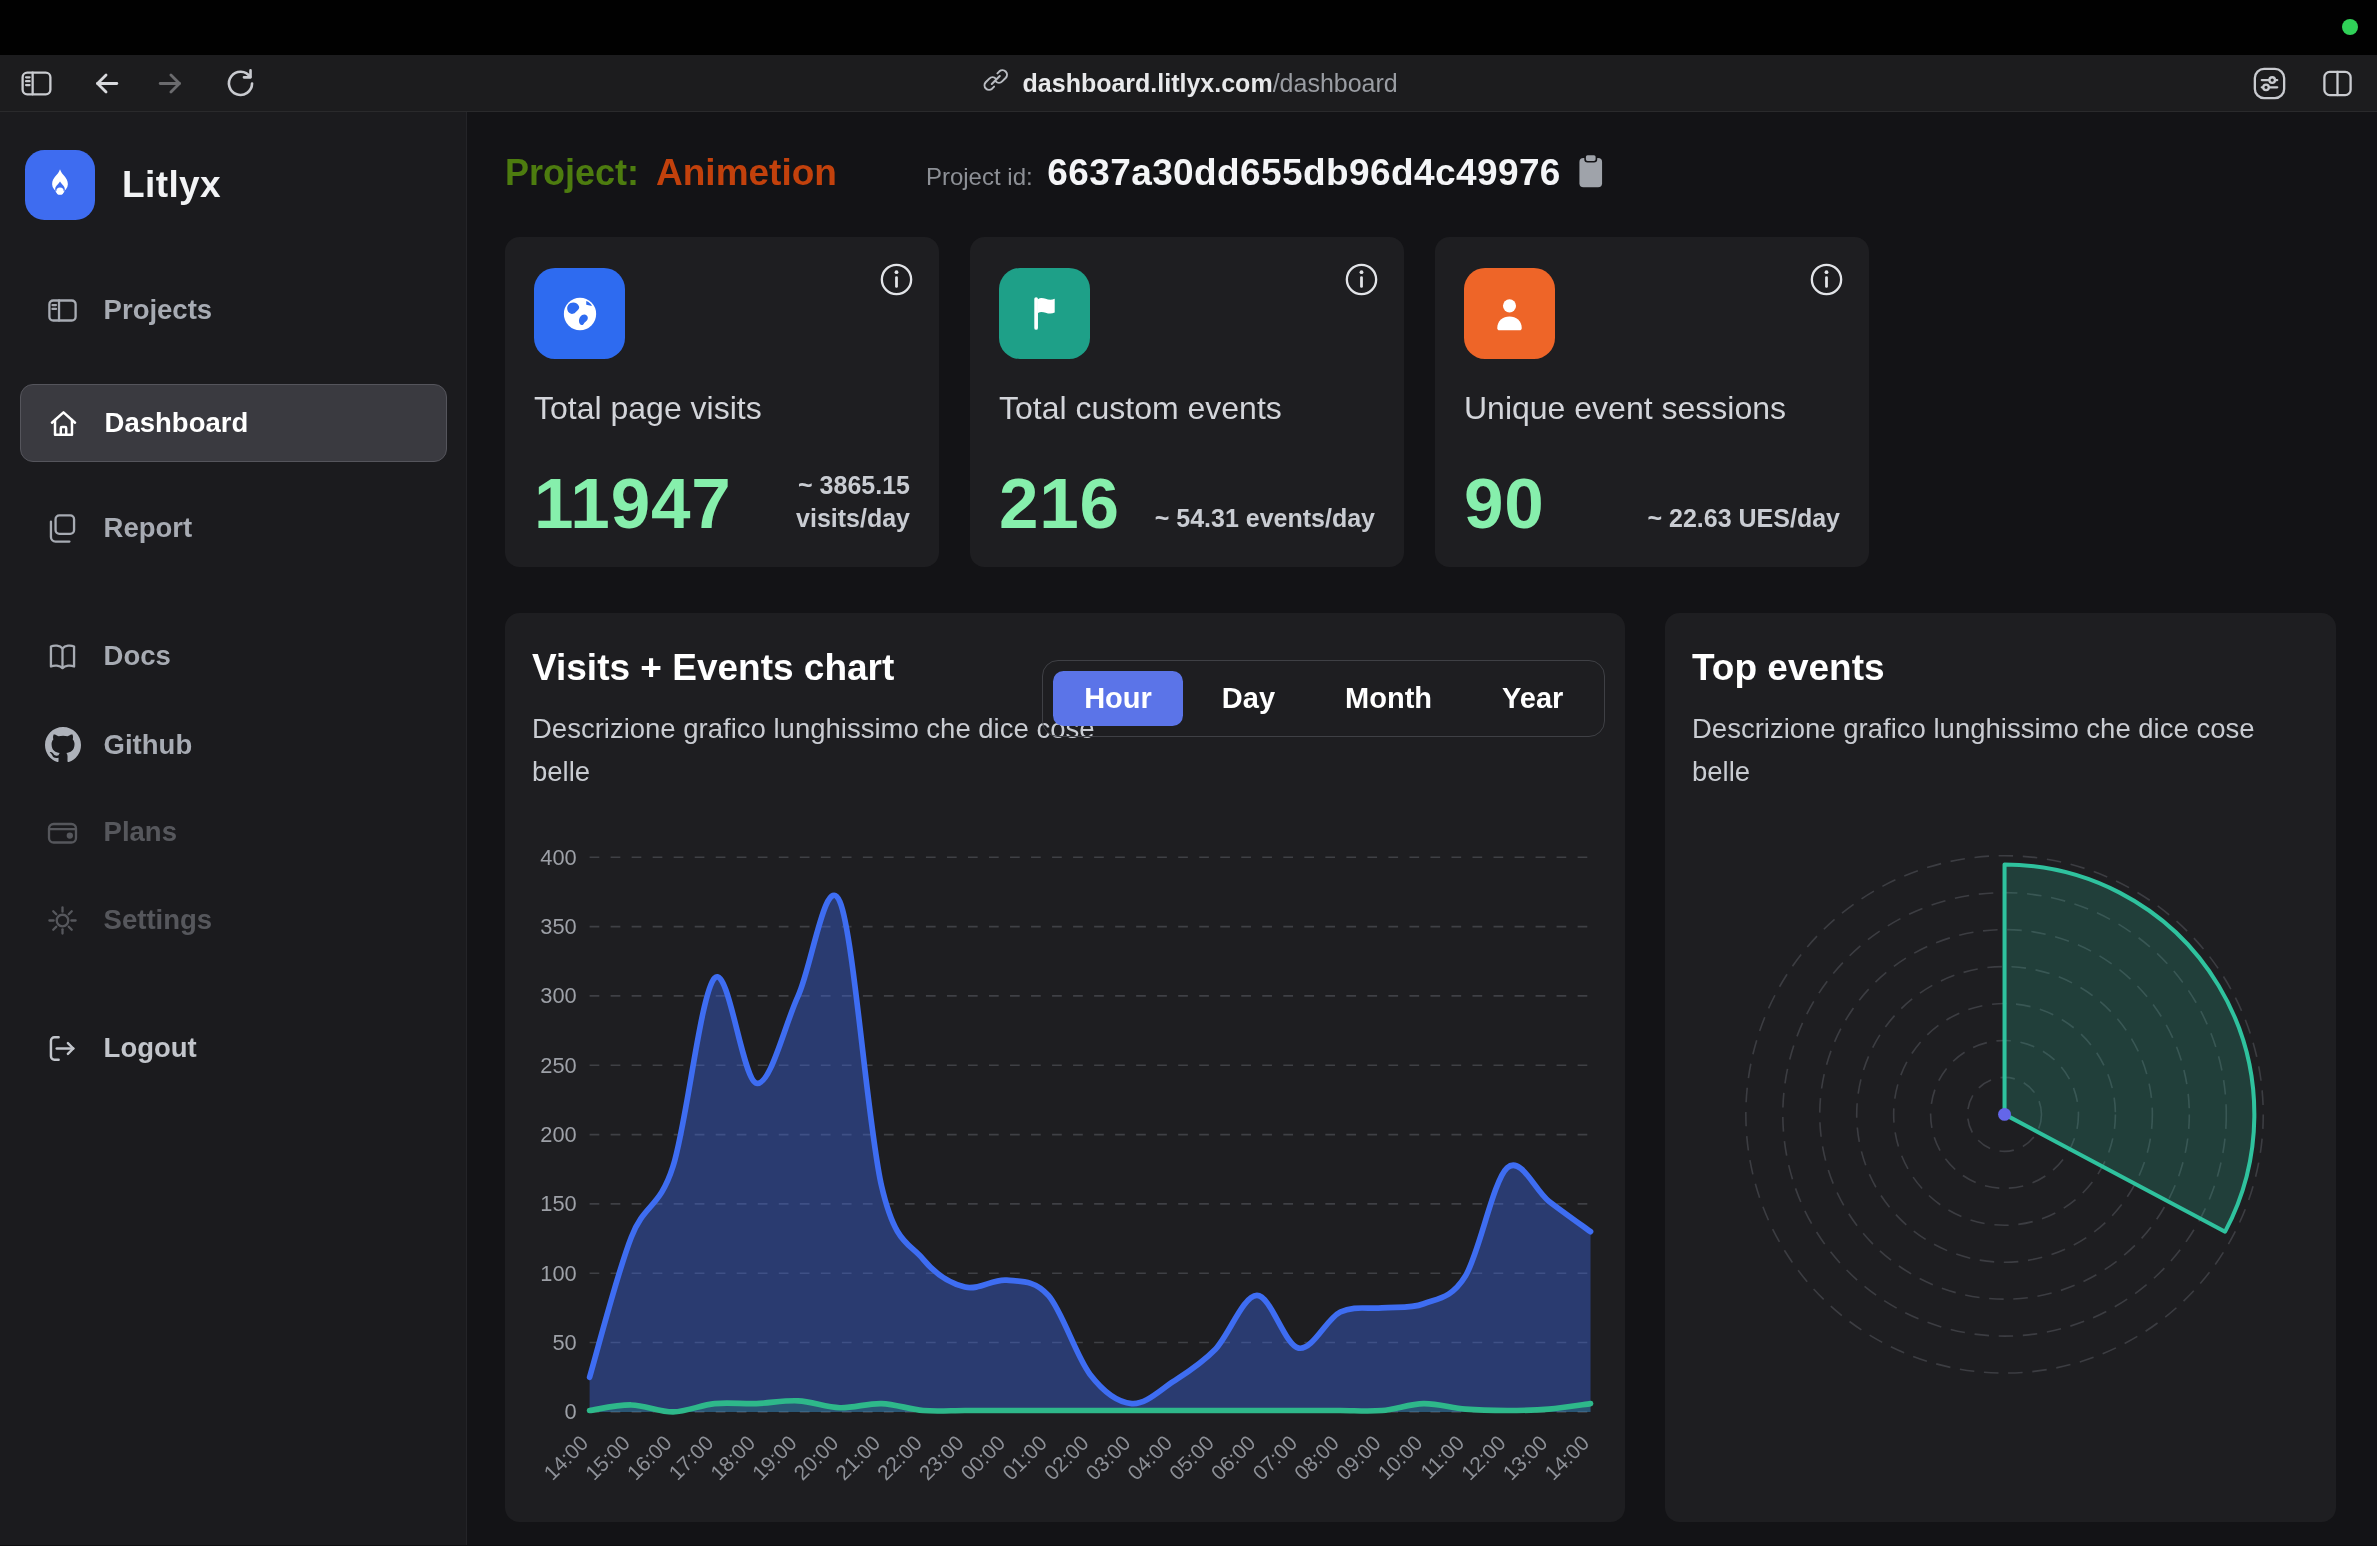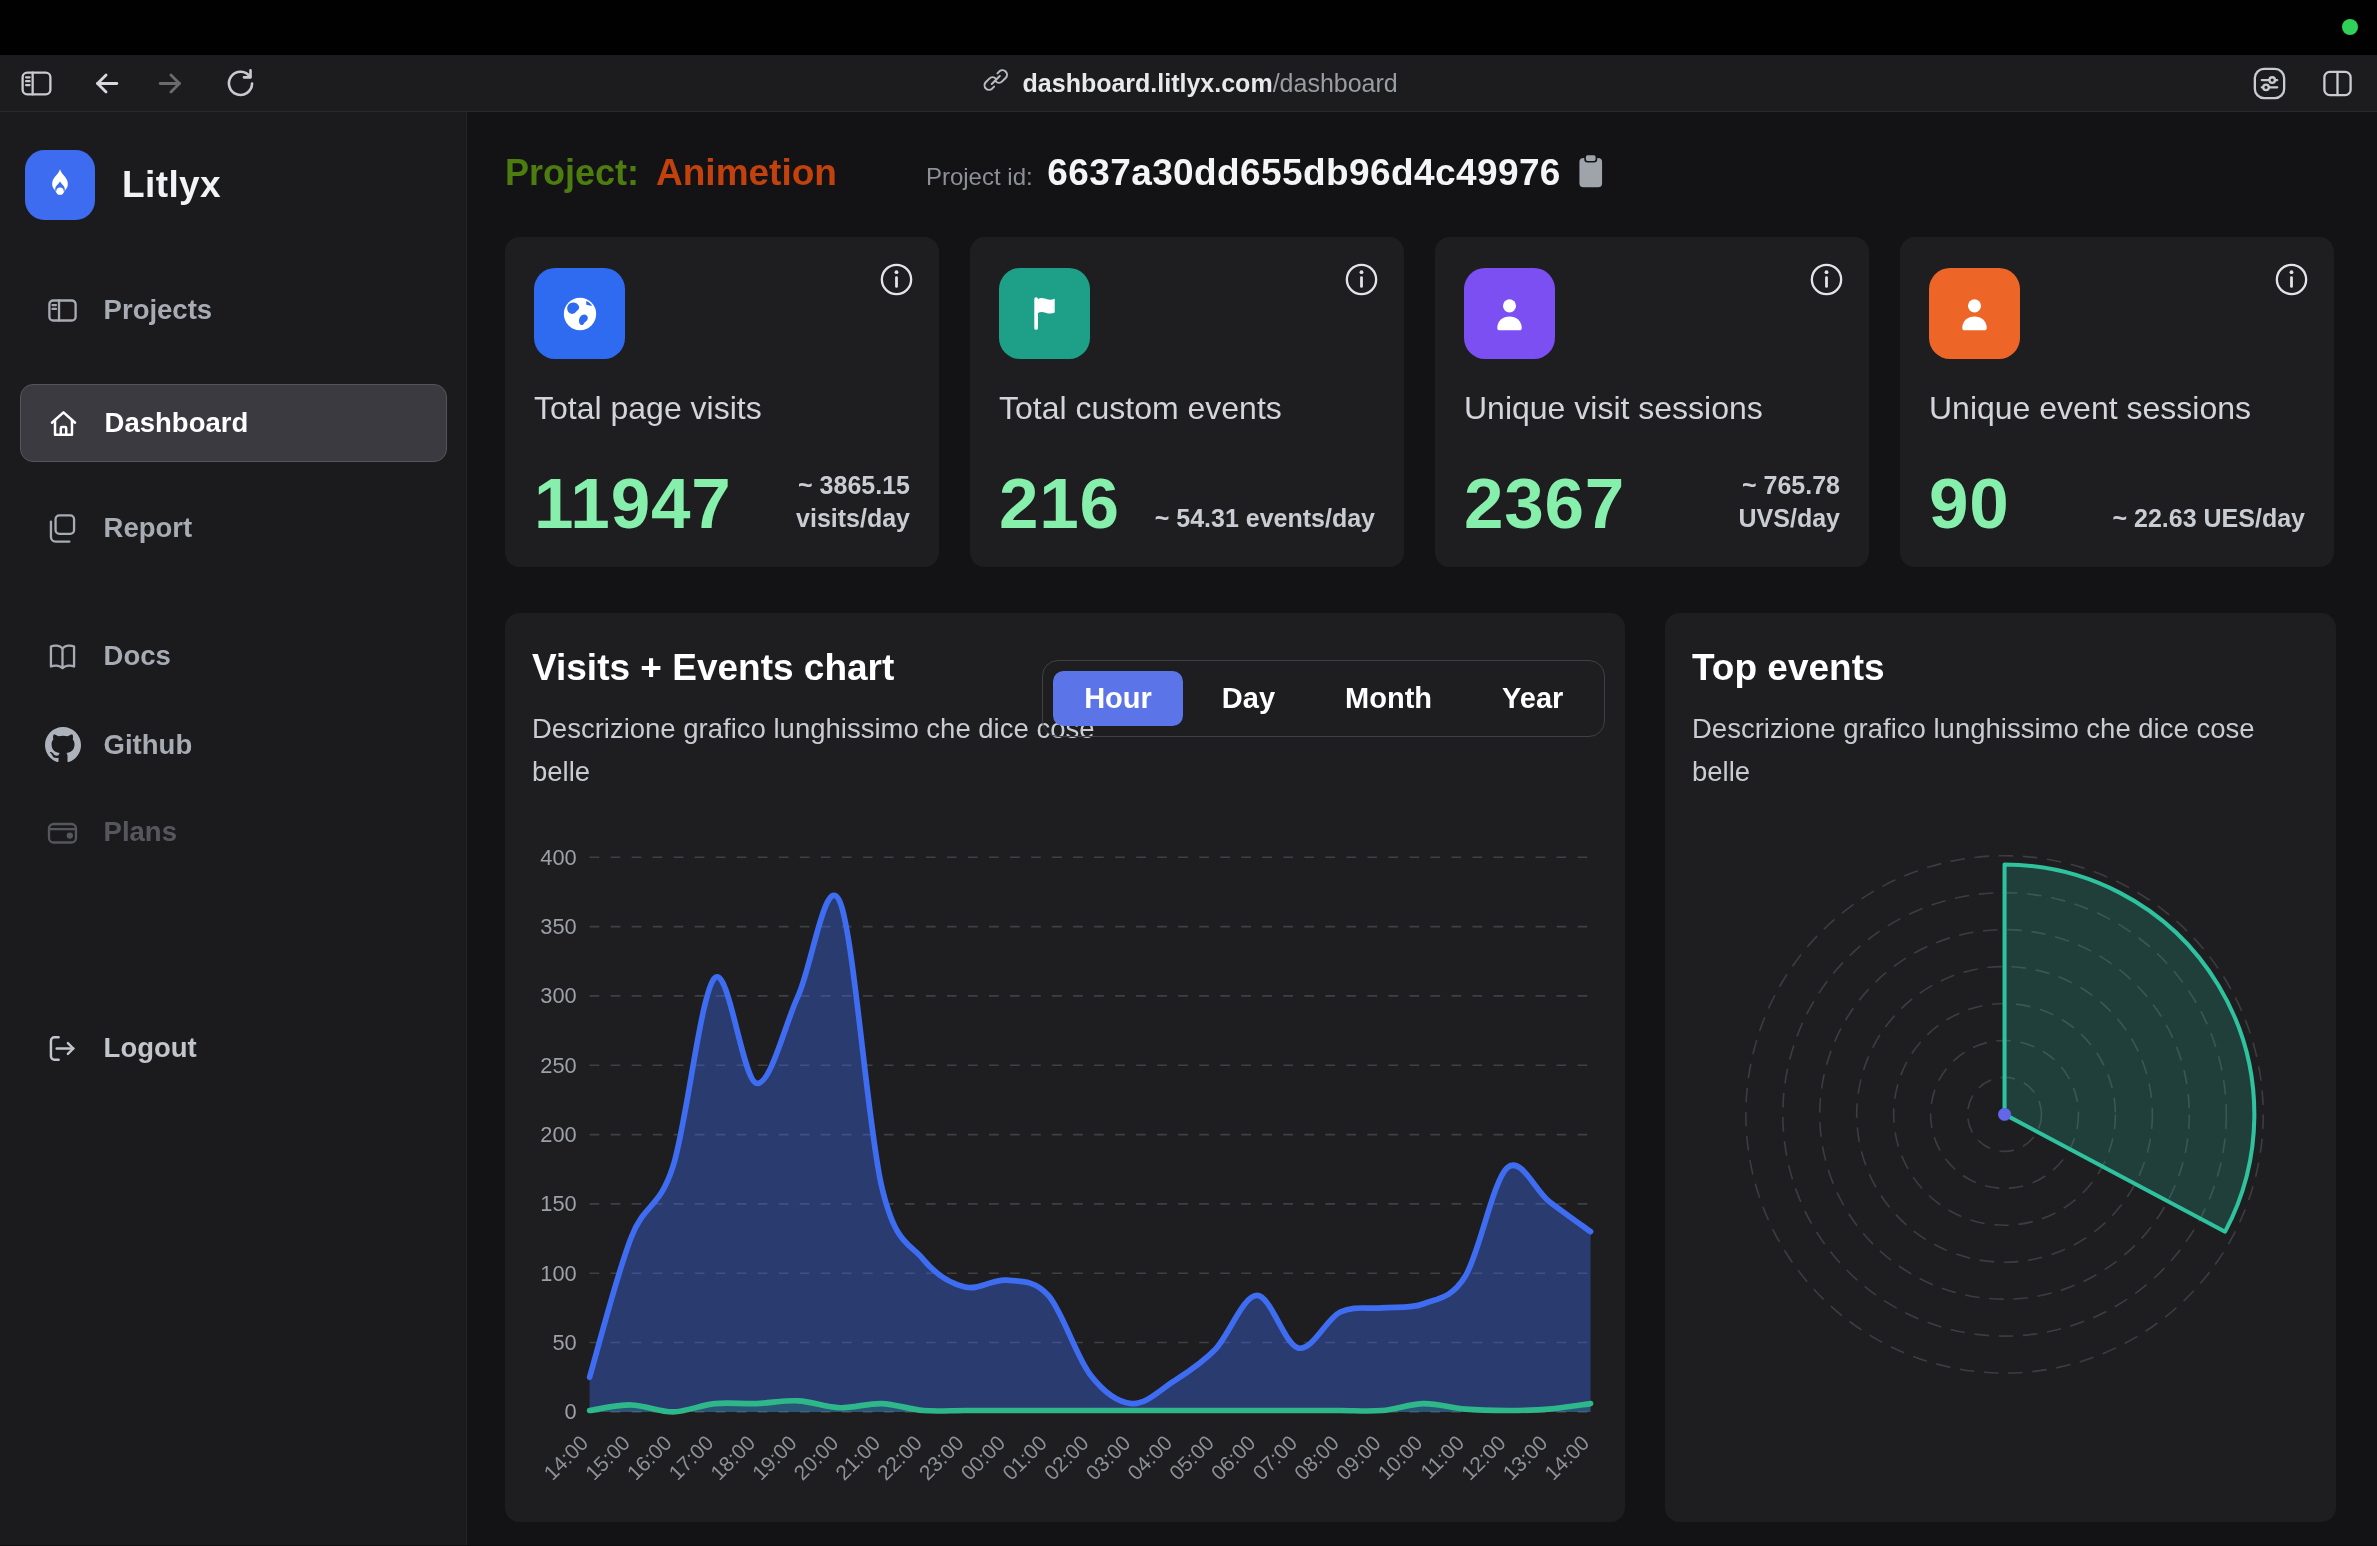--- a/index.html
+++ b/index.html
@@ -202,20 +202,36 @@
       <span class="nicon">
         <svg width="37" height="37" viewBox="0 0 48 48" fill="none" stroke="#a7abb3" stroke-width="3" stroke-linecap="round" stroke-linejoin="round">
           <rect x="6.5" y="13" width="35" height="24" rx="6"></rect>
             <path d="M6.5 19.5 H41.5"></path>
             <circle cx="33.5" cy="28" r="2.6" fill="#a7abb3"></circle>
         </svg>
       </span>
       <span>Plans</span>
     </div>
 
+    <div class="nav-item dim" style="top:779px">
+      <span class="nicon">
+        <svg width="37" height="37" viewBox="0 0 48 48" fill="none" stroke="#a7abb3" stroke-width="3" stroke-linecap="round">
+          <circle cx="24" cy="24" r="7.5"></circle>
+          <line x1="24" y1="7" x2="24" y2="12.5"></line>
+            <line x1="24" y1="35.5" x2="24" y2="41"></line>
+          <line x1="7" y1="24" x2="12.5" y2="24"></line>
+            <line x1="35.5" y1="24" x2="41" y2="24"></line>
+          <line x1="12" y1="12" x2="15.9" y2="15.9"></line>
+            <line x1="32.1" y1="32.1" x2="36" y2="36"></line>
+          <line x1="12" y1="36" x2="15.9" y2="32.1"></line>
+            <line x1="32.1" y1="15.9" x2="36" y2="12"></line>
+        </svg>
+      </span>
+      <span>Settings</span>
+    </div>
 
     <div class="nav-item" style="top:907px;color:#c2c5cb">
       <span class="nicon">
         <svg width="37" height="37" viewBox="0 0 48 48" fill="none" stroke="#c2c5cb" stroke-width="3.2" stroke-linecap="round" stroke-linejoin="round">
           <path d="M19 9.5 h-5.5 a4.5 4.5 0 0 0 -4.5 4.5 v20 a4.5 4.5 0 0 0 4.5 4.5 H19"></path>
           <line x1="16.5" y1="24" x2="38" y2="24"></line>
             <path d="M31 17 L38 24 L31 31"></path>
         </svg>
       </span>
       <span>Logout</span>
@@ -277,41 +293,20 @@
             <circle cx="24" cy="14.5" r="2.5" fill="#e2e4e8"></circle>
           </svg>
         </div>
         <div class="stat-title">Total custom events</div>
         <div class="stat-bottom">
           <span class="stat-value">216</span>
           <span class="stat-per">~ 54.31 events/day</span>
         </div>
       </div>
 
-      <div class="card stat-card">
-        <div class="stat-icon" style="background:#7c4ff2">
-          <svg width="49" height="49" viewBox="0 0 48 48" fill="#ffffff">
-            <circle cx="24" cy="16.5" r="6.4"></circle>
-            <path d="M12 38.5 c0 -7.5 5.5 -11.5 12 -11.5 s12 4 12 11.5 c0 1.2 -0.9 2 -2 2 h-20 c-1.1 0 -2 -0.8 -2 -2 z"></path>
-          </svg>
-        </div>
-        <div class="stat-info">
-          <svg width="37" height="37" viewBox="0 0 48 48" fill="none">
-            <circle cx="24" cy="24" r="19" stroke="#e2e4e8" stroke-width="3"></circle>
-            <line x1="24" y1="21.5" x2="24" y2="33" stroke="#e2e4e8" stroke-width="3.6" stroke-linecap="round"></line>
-            <circle cx="24" cy="14.5" r="2.5" fill="#e2e4e8"></circle>
-          </svg>
-        </div>
-        <div class="stat-title">Unique visit sessions</div>
-        <div class="stat-bottom">
-          <span class="stat-value">2367</span>
-          <span class="stat-per">~ 765.78
-UVS/day</span>
-        </div>
-      </div>
 
       <div class="card stat-card">
         <div class="stat-icon" style="background:#ee6528">
           <svg width="49" height="49" viewBox="0 0 48 48" fill="#ffffff">
             <circle cx="24" cy="16.5" r="6.4"></circle>
             <path d="M12 38.5 c0 -7.5 5.5 -11.5 12 -11.5 s12 4 12 11.5 c0 1.2 -0.9 2 -2 2 h-20 c-1.1 0 -2 -0.8 -2 -2 z"></path>
           </svg>
         </div>
         <div class="stat-info">
           <svg width="37" height="37" viewBox="0 0 48 48" fill="none">

